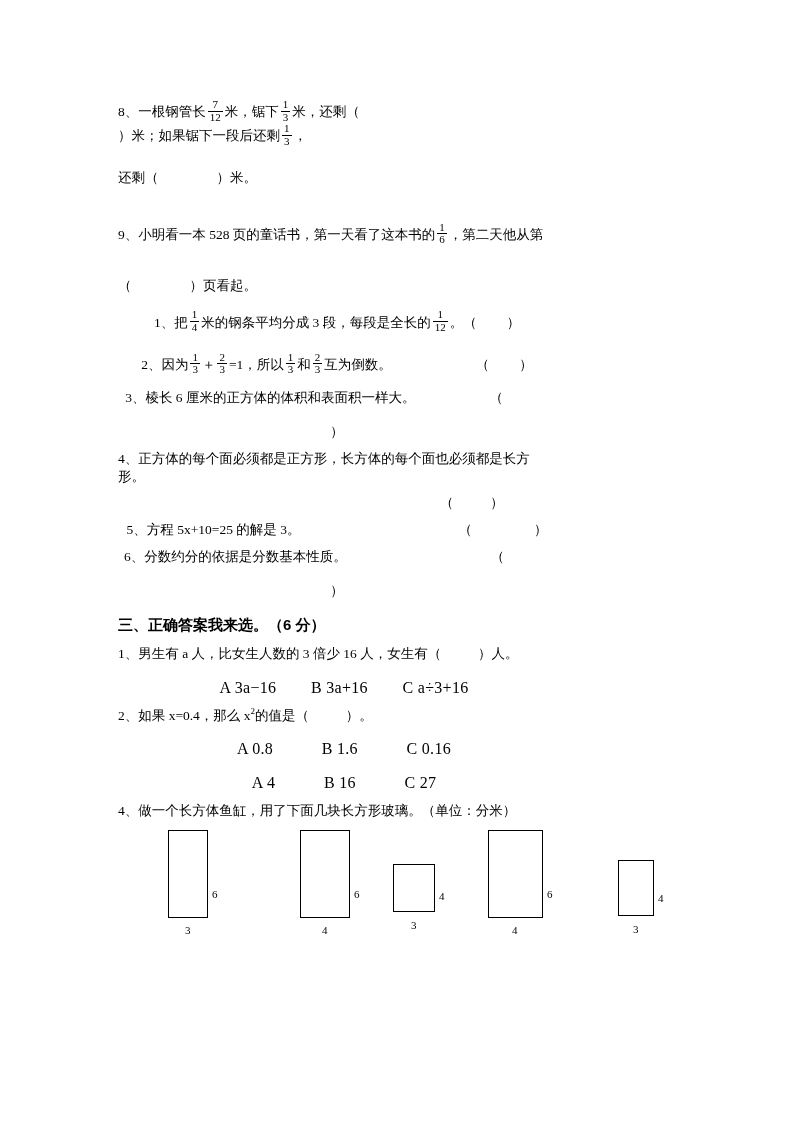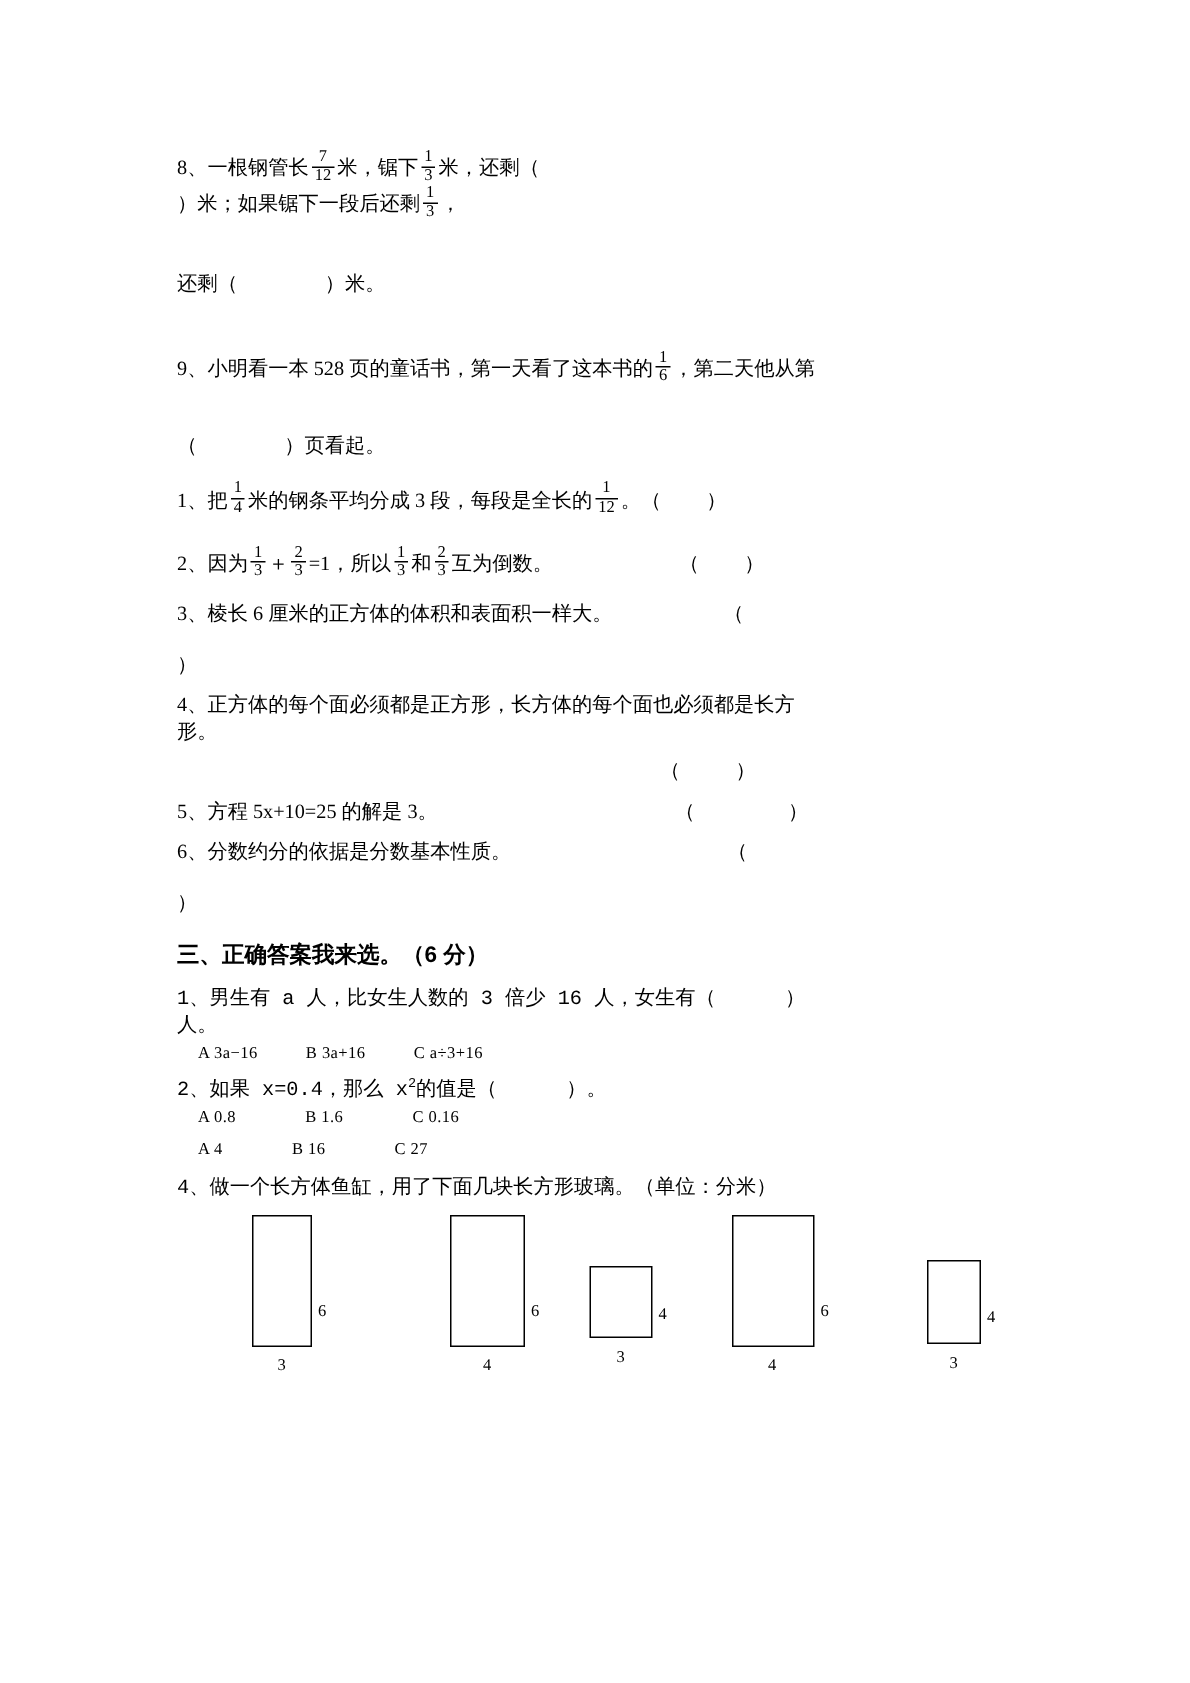--- a/index.html
+++ b/index.html
@@ -65,34 +65,35 @@
     font-weight: bold;
     font-size: 15px;
     margin: 18px 0 10px 0;
   }
   .tf-line {
     font-size: 13.5px;
     margin-bottom: 12px;
     display: flex;
     align-items: center;
     flex-wrap: wrap;
+    justify-content: center;
   }
   .tf-line.tight {
     margin-bottom: 9px;
     gap: 16px;
   }
   .choice-line {
     font-size: 13.5px;
     margin-bottom: 4px;
-    font-family: Liberation Mono, monospace;
   }
   .choice-opts {
-    font-size: 11px;
-    margin: 4px 0 9px 14px;
+    font-size: 16px;
+    margin: 16px 0 9px 14px;
     letter-spacing: 0.3px;
+    text-align: center;
   }
   .opt-gap {
     display: inline-block;
     width: 26px;
   }
   .opt-gap-lg {
     display: inline-block;
     width: 40px;
   }
   .sup {
@@ -143,21 +144,21 @@
       </span>
       <span>米，还剩（</span>
       <span class="blank"></span>
       <span>）米；如果锯下一段后还剩</span>
       <span class="frac">
         <span class="num">1</span>
         <span class="den">3</span>
       </span>
       <span>，</span>
     </div>
-    <div class="q-line" style="margin-top:30px">
+    <div class="q-line" style="margin-top:19px">
       <span>还剩（</span>
       <span class="blank"></span>
       <span>）米。</span>
     </div>
   </div>
 
   <div class="q-block" style="margin-top:34px">
     <div class="q-line">
       <span>9、小明看一本 528 页的童话书，第一天看了这本书的</span>
       <span class="frac">

